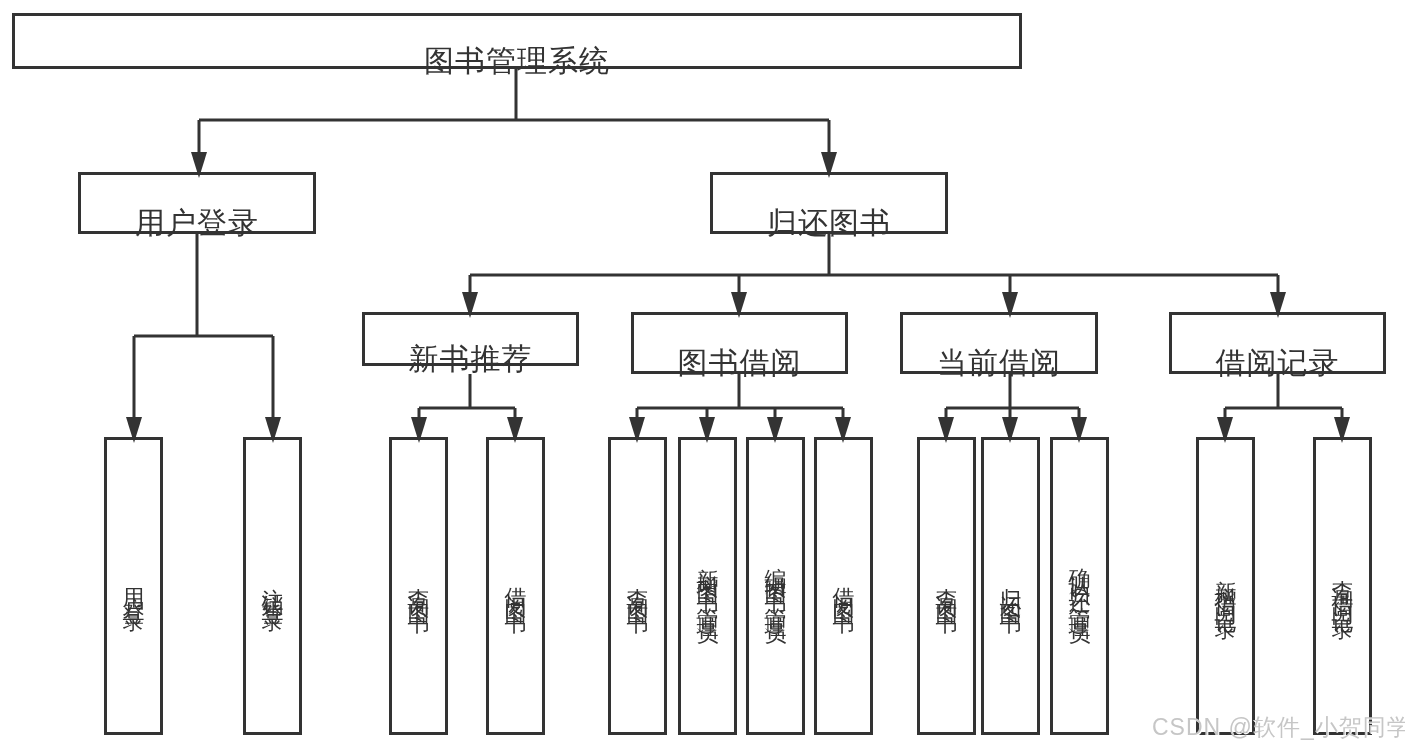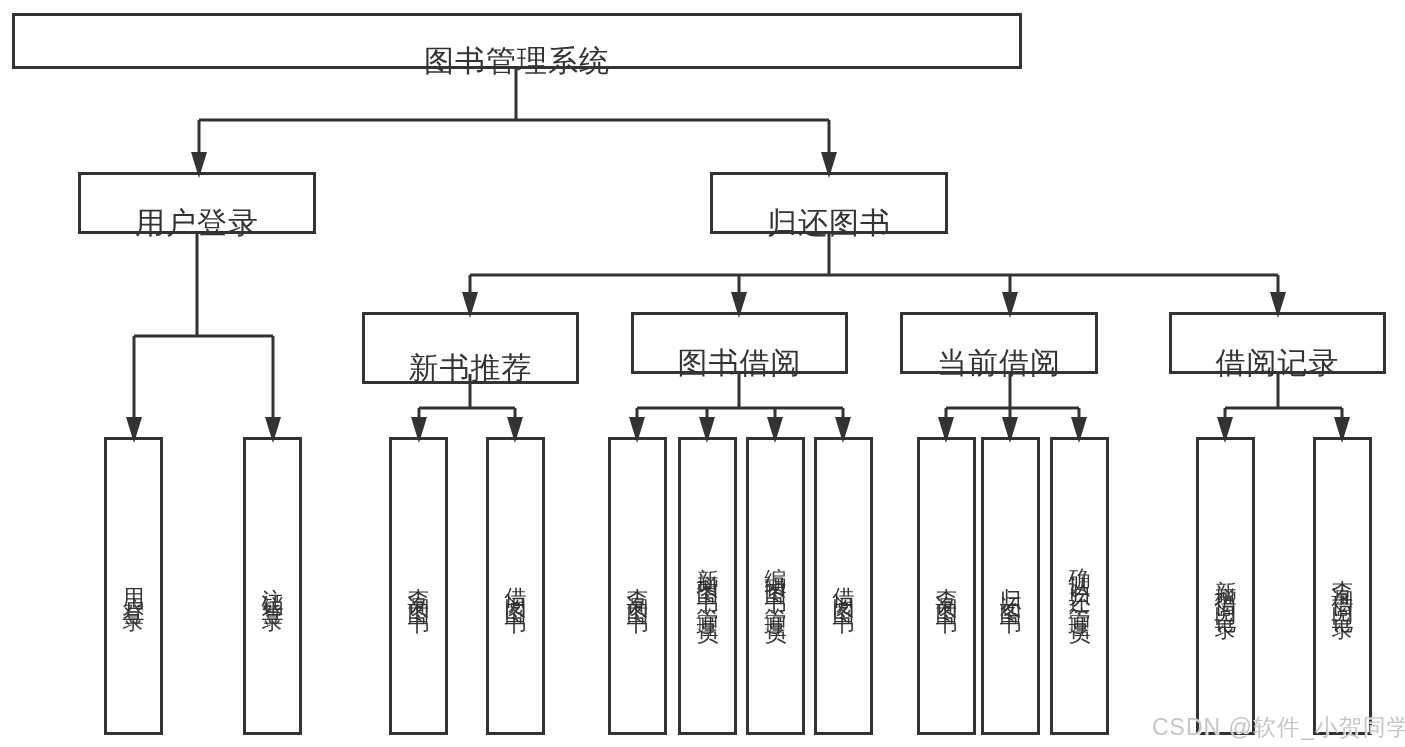--- a/index.html
+++ b/index.html
@@ -78,21 +78,21 @@
     <span class="label">图书管理系统</span>
   </div>
 
   <div class="box hbox" style="left:78px;top:172px;width:238px;height:62px">
     <span class="label">用户登录</span>
   </div>
   <div class="box hbox" style="left:710px;top:172px;width:238px;height:62px">
     <span class="label">归还图书</span>
   </div>
 
-  <div class="box hbox" style="left:362px;top:312px;width:217px;height:72px">
+  <div class="box hbox" style="left:362px;top:312px;width:217px;height:54px">
     <span class="label">新书推荐</span>
   </div>
   <div class="box hbox" style="left:631px;top:312px;width:217px;height:62px">
     <span class="label">图书借阅</span>
   </div>
   <div class="box hbox" style="left:900px;top:312px;width:198px;height:62px">
     <span class="label">当前借阅</span>
   </div>
   <div class="box hbox" style="left:1169px;top:312px;width:217px;height:62px">
     <span class="label">借阅记录</span>

